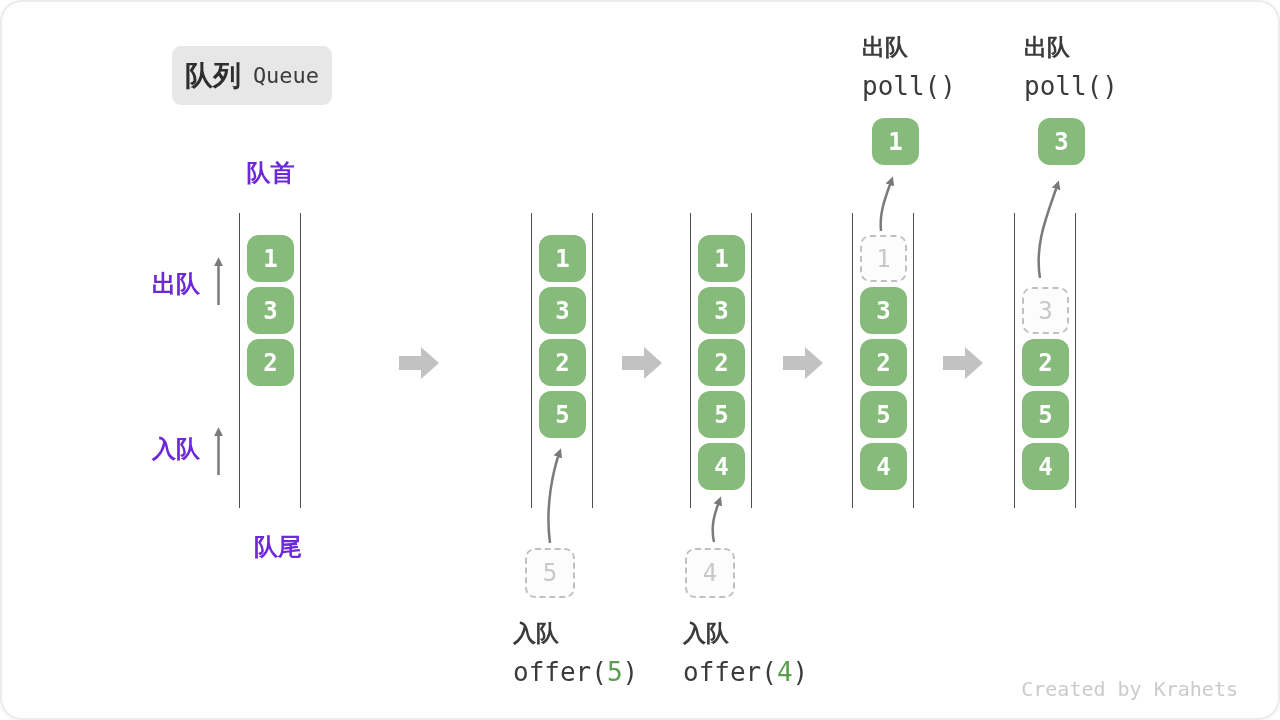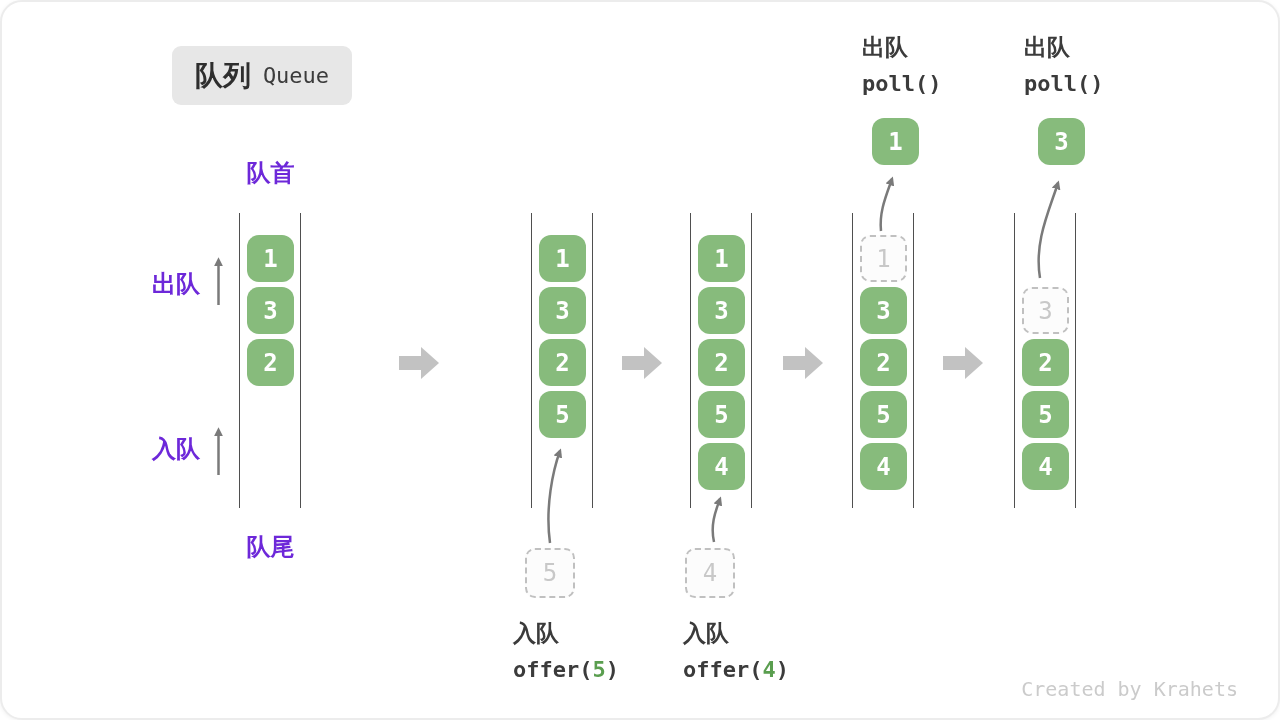--- a/index.html
+++ b/index.html
@@ -10,21 +10,21 @@
     position: absolute; left: 0; top: 0; width: 1280px; height: 720px;
     background: #ffffff;
     border: 2px solid #ececec;
     border-radius: 22px;
     box-shadow: 0 1px 4px rgba(0,0,0,0.06);
   }
 
   .overlay { position: absolute; left: 0; top: 0; width: 1280px; height: 720px; pointer-events: none; }
 
   .title-box {
-    position: absolute; left: 170px; top: 44px; width: 180px; height: 59px;
+    position: absolute; left: 170px; top: 44px; width: 160px; height: 59px;
     background: #e7e7e7; border-radius: 9px;
     display: flex; align-items: center; justify-content: center; gap: 12px;
   }
   .title-zh { font-size: 28px; font-weight: bold; color: #2e2e2e; }
   .title-en { font-size: 22px; color: #3c3c3c; font-family: "DejaVu Sans Mono", "Liberation Mono", monospace; }
 
   .cjk-label { position: absolute; font-size: 24px; font-weight: bold; color: #6d28d9; }
 
   .col {
     position: absolute; top: 211px; width: 62px; height: 295px;
@@ -58,21 +58,21 @@
     position: absolute; width: 50px; height: 50px;
     background: #fcfcfc; border: 2px dashed #c0c0c0; border-radius: 10px;
     color: #c8c8c8; font-size: 24px;
     font-family: "DejaVu Sans Mono", "Liberation Mono", monospace;
     display: flex; align-items: center; justify-content: center;
   }
 
   .op-label { position: absolute; display: flex; flex-direction: column; gap: 8px; }
   .op-zh { font-size: 23px; font-weight: bold; color: #3b3b3b; }
   .op-code {
-    font-size: 22px; color: #3b3b3b; font-weight: bold;
+    font-size: 26px; color: #3b3b3b; font-weight: normal;
     font-family: "DejaVu Sans Mono", "Liberation Mono", monospace;
   }
   .op-code .arg-green { color: #5a9e4f; }
 
   .watermark {
     position: absolute; right: 40px; top: 675px;
     font-size: 20px; color: #cbcbcb;
     font-family: "DejaVu Sans Mono", "Liberation Mono", monospace;
   }
 </style>
@@ -80,21 +80,21 @@
 <body>
 
 <div class="canvas">
 
   <div class="title-box">
     <span class="title-zh">队列</span>
     <span class="title-en">Queue</span>
   </div>
 
   <div class="cjk-label" style="left:237px; top:155px; width:63px; text-align:center;">队首</div>
-  <div class="cjk-label" style="left:237px; top:529px; width:63px; text-align:center;">队尾</div>
+  <div class="cjk-label" style="left:237px; top:529px; width:63px; text-align:right;">队尾</div>
 
   <div class="cjk-label" style="left:138px; top:266px; width:60px; text-align:right;">出队</div>
   <div class="cjk-label" style="left:138px; top:431px; width:60px; text-align:right;">入队</div>
 
   <svg class="overlay" viewBox="0 0 1280 720">
     <defs>
       <marker id="ah" viewBox="0 0 10 10" refX="7" refY="5" markerWidth="9" markerHeight="9" orient="auto" markerUnits="userSpaceOnUse">
         <path d="M0,0 L10,5 L0,10 z" fill="#7a7a7a"></path>
       </marker>
     </defs>

